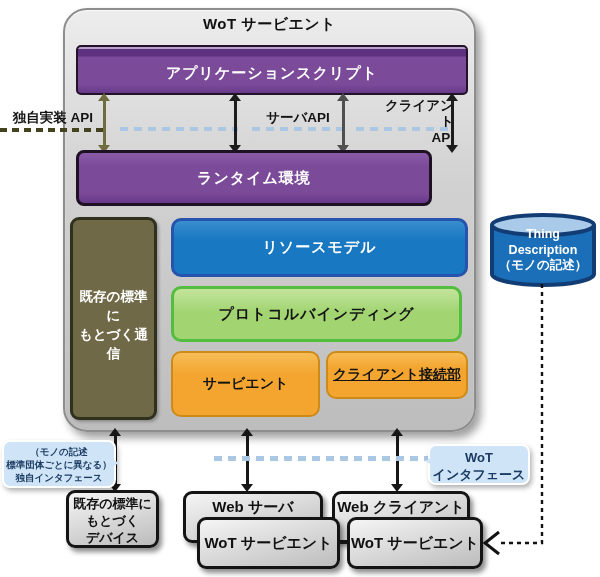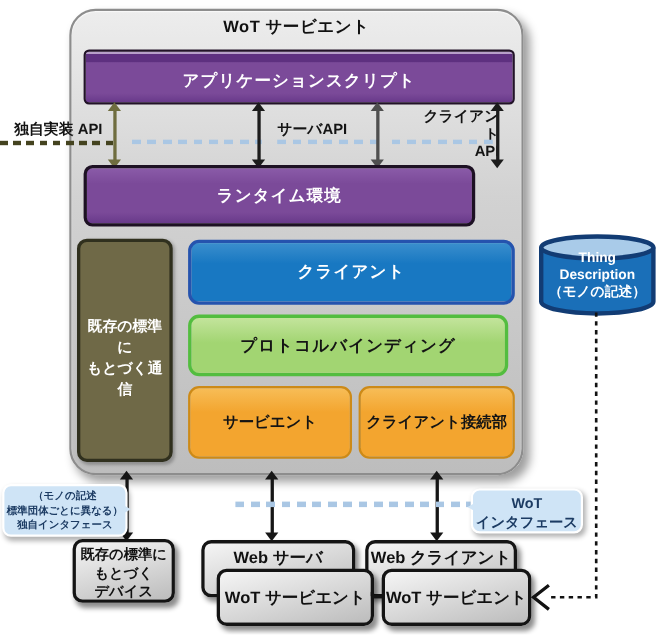--- a/index.html
+++ b/index.html
@@ -34,21 +34,21 @@
     left:76px;top:150px;width:356px;height:56px;box-sizing:border-box;
     border:3px solid #1d1123;border-radius:8px;
     background:linear-gradient(180deg,#8a5ba8 0%,var(--purple) 28%,var(--purple) 80%,#68398a 100%);
     color:#fff;font-weight:bold;font-size:15px;letter-spacing:1px;
   }
 
   
   .api-label{font-size:13.5px;font-weight:bold;color:#141414;}
   #api-prop{left:0;top:109px;width:106px;text-align:center;}
   #api-disc{left:124px;top:109px;width:118px;text-align:center;}
-  #api-srv{left:252px;top:109px;width:92px;}
+  #api-srv{left:252px;top:109px;width:92px;text-align:center;}
   #api-cli{left:380px;top:98px;width:74px;text-align:right;line-height:1.2;}
   .dash{height:4px;}
   .dash-olive{left:0;top:128px;width:104px;
     background:repeating-linear-gradient(90deg,var(--dash_olive) 0 7px,rgba(0,0,0,0) 7px 12px);}
   .dash-blue{background:repeating-linear-gradient(90deg,var(--dash_blue) 0 8px,rgba(0,0,0,0) 8px 14px);}
   #dash1{left:120px;top:127px;width:118px;}
   #dash2{left:252px;top:127px;width:92px;}
   #dash3{left:356px;top:127px;width:92px;}
   #dash-bottom{left:214px;top:456px;width:214px;height:5px;}
 
@@ -81,21 +81,21 @@
     left:171px;top:286px;width:291px;height:56px;box-sizing:border-box;
     background:linear-gradient(180deg,#c3e49c 0%,var(--green_box) 45%);
     border:3px solid var(--green_box_border);border-radius:10px;
     color:#141414;font-weight:bold;font-size:15px;letter-spacing:1px;
   }
   .orange-box{
     box-sizing:border-box;background:linear-gradient(180deg,#f7bd57 0%,var(--orange_box) 35%);
     border:2px solid #cd8a17;border-radius:10px;color:#141414;font-weight:bold;font-size:14px;
   }
   #orange-left{left:171px;top:351px;width:149px;height:66px;}
-  #orange-right{left:326px;top:351px;width:142px;height:66px;}
+  #orange-right{left:326px;top:351px;width:142px;height:48px;text-decoration:underline;}
 
   
   .callout{
     background:var(--callout_bg);border:2px solid #fff;border-radius:8px;box-sizing:border-box;
     box-shadow:2px 3px 5px rgba(0,0,0,.3);color:var(--callout_text);
     font-weight:bold;text-align:center;
   }
   #callout-left{left:2px;top:440px;width:114px;height:48px;font-size:9.5px;line-height:1.35;padding-top:4px;}
   #callout-left::after{content:"";position:absolute;right:-11px;top:15px;width:0;height:0;
     border:6px solid transparent;border-left:11px solid var(--callout_bg);}
@@ -145,21 +145,21 @@
 
   <div class="abs varrow top-arrow" style="left:96px;--ac:var(--arrow_olive)"></div>
   <div class="abs varrow top-arrow" style="left:227px;--ac:var(--arrow_black)"></div>
   <div class="abs varrow top-arrow" style="left:335px;--ac:var(--arrow_gray)"></div>
   <div class="abs varrow top-arrow" style="left:444px;--ac:var(--arrow_black)"></div>
 
   <div class="abs center runtime">ランタイム環境</div>
 
   <div class="abs olive-box pre">既存の標準に
 もとづく通信</div>
-  <div class="abs center blue-box">クライアント</div>
+  <div class="abs center blue-box">リソースモデル</div>
   <div class="abs center green-box">プロトコルバインディング</div>
   <div class="abs center orange-box" id="orange-left">サービエント</div>
   <div class="abs center orange-box" id="orange-right">クライアント接続部</div>
 
   <div class="abs varrow bottom-arrow" style="left:107px"></div>
   <div class="abs varrow bottom-arrow" style="left:239px"></div>
   <div class="abs varrow bottom-arrow" style="left:389px"></div>
 
   <div class="abs dash dash-blue" id="dash-bottom"></div>
 

